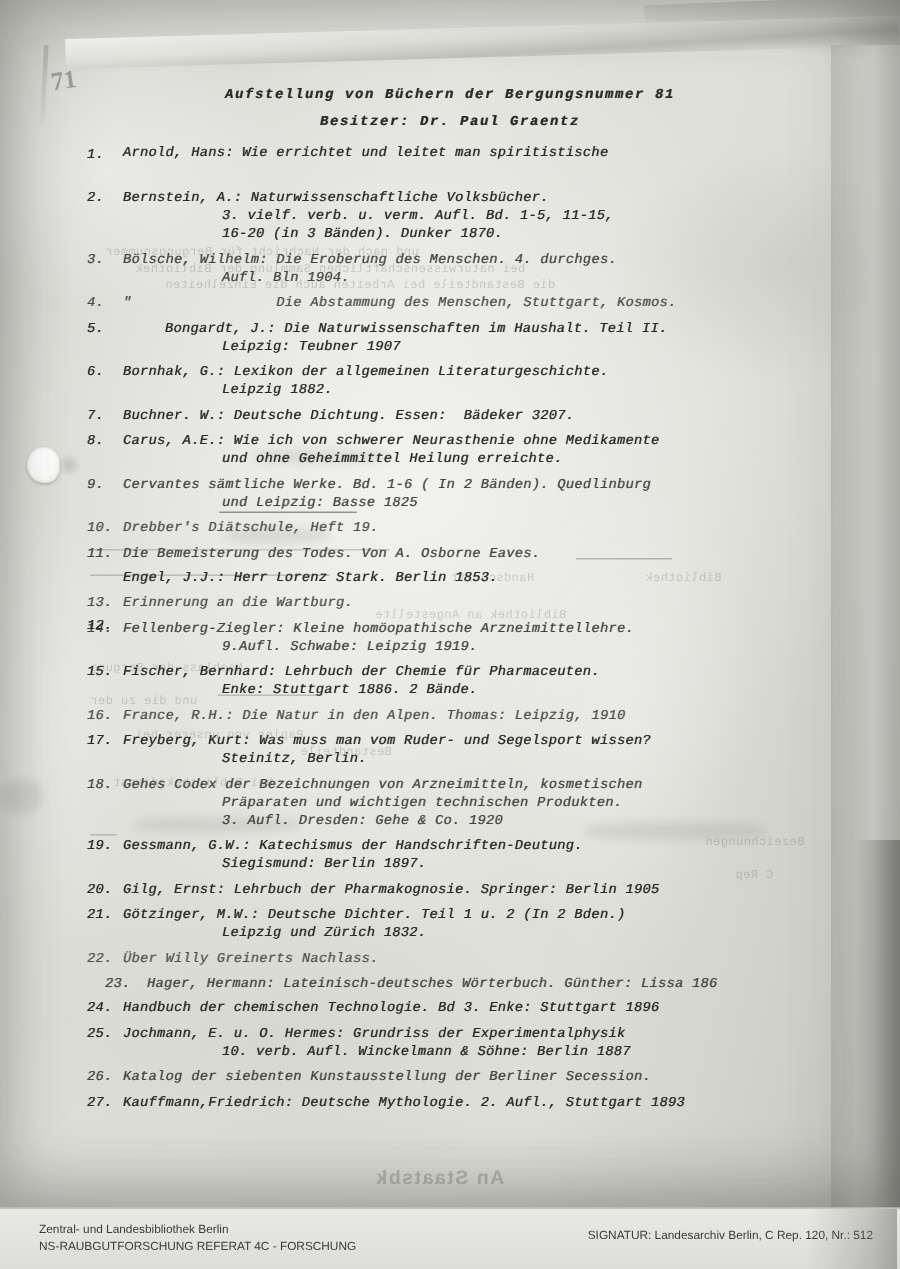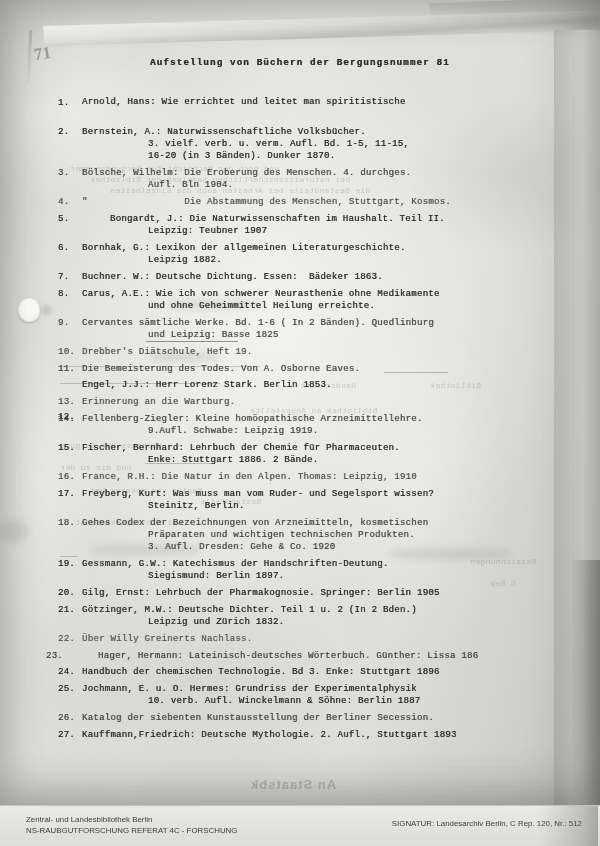--- a/index.html
+++ b/index.html
@@ -149,20 +149,21 @@
     left: 0;
     top: 0;
     width: 600px;
     height: 658px;
     font-family: "Liberation Mono", "DejaVu Sans Mono", monospace;
     font-size: 9.1px;
     line-height: 11px;
     letter-spacing: 0.22px;
     color: #2b2b28;
     pointer-events: none;
+    font-style: italic;
   }
   .typed .ln {
     position: absolute;
     white-space: pre;
     text-shadow: 0.35px 0 0 rgba(40,40,38,0.55), -0.3px 0.3px 0 rgba(60,60,58,0.30);
   }
   .title-ln {
     font-weight: bold;
     letter-spacing: 1.15px;
     font-size: 9.2px;
@@ -276,39 +277,40 @@
     <div class="bleed-b" style="left:250px; top:777px;">An Staatsbk</div>
 
     <div class="smudge" style="left:150px; top:352px; width:70px; height:10px;"></div>
     <div class="smudge" style="left:170px; top:300px; width:90px; height:9px;"></div>
     <div class="smudge" style="left:390px; top:548px; width:120px; height:12px;"></div>
     <div class="smudge" style="left:90px; top:545px; width:110px; height:10px;"></div>
     <div class="smudge" style="left:0px; top:520px; width:28px; height:22px;"></div>
 
     <div class="typed" id="typed-layer">
         <div class="ln title-ln" style="left: 0px; top: 57px; width: 600px; text-align: center; white-space: pre;">Aufstellung von Büchern der Bergungsnummer 81</div>
+        <div class="ln title-ln" style="left: 0px; top: 75px; width: 600px; text-align: center; white-space: pre;">Besitzer: Dr. Paul Graentz</div>
         <div class="ln" style="left: 58px; top: 97px;">1.</div>
         <div class="ln" style="left: 82px; top: 96px;">Arnold, Hans: Wie errichtet und leitet man spiritistische</div>
         <div class="ln" style="left: 58px; top: 126px;">2.</div>
         <div class="ln" style="left: 82px; top: 126px;">Bernstein, A.: Naturwissenschaftliche Volksbücher.</div>
         <div class="ln" style="left: 148px; top: 138.2px;">3. vielf. verb. u. verm. Aufl. Bd. 1-5, 11-15,</div>
         <div class="ln" style="left: 148px; top: 150.4px;">16-20 (in 3 Bänden). Dunker 1870.</div>
         <div class="ln fade1" style="left: 58px; top: 167.2px;">3.</div>
         <div class="ln fade1" style="left: 82px; top: 167.2px;">Bölsche, Wilhelm: Die Eroberung des Menschen. 4. durchges.</div>
         <div class="ln fade1" style="left: 148px; top: 179.4px;">Aufl. Bln 1904.</div>
         <div class="ln fade2" style="left: 58px; top: 196.2px;">4.</div>
         <div class="ln fade2" style="left: 82px; top: 196.2px;">"                 Die Abstammung des Menschen, Stuttgart, Kosmos.</div>
         <div class="ln" style="left: 58px; top: 213px;">5.</div>
         <div class="ln" style="left: 82px; top: 213px; margin-left: 28px;">Bongardt, J.: Die Naturwissenschaften im Haushalt. Teil II.</div>
         <div class="ln" style="left: 148px; top: 225.2px;">Leipzig: Teubner 1907</div>
         <div class="ln" style="left: 58px; top: 242px;">6.</div>
         <div class="ln" style="left: 82px; top: 242px;">Bornhak, G.: Lexikon der allgemeinen Literaturgeschichte.</div>
         <div class="ln" style="left: 148px; top: 254.2px;">Leipzig 1882.</div>
         <div class="ln" style="left: 58px; top: 271px;">7.</div>
-        <div class="ln" style="left: 82px; top: 271px;">Buchner. W.: Deutsche Dichtung. Essen:  Bädeker 1863.</div>
+        <div class="ln" style="left: 82px; top: 271px;">Buchner. W.: Deutsche Dichtung. Essen:  Bädeker 3207.</div>
         <div class="ln" style="left: 58px; top: 287.8px;">8.</div>
         <div class="ln" style="left: 82px; top: 287.8px;">Carus, A.E.: Wie ich von schwerer Neurasthenie ohne Medikamente</div>
         <div class="ln" style="left: 148px; top: 300px;">und ohne Geheimmittel Heilung erreichte.</div>
         <div class="ln fade1" style="left: 58px; top: 316.8px;">9.</div>
         <div class="ln fade1" style="left: 82px; top: 316.8px;">Cervantes sämtliche Werke. Bd. 1-6 ( In 2 Bänden). Quedlinburg</div>
         <div class="ln fade1" style="left: 148px; top: 329px;">und Leipzig: Basse 1825</div>
         <div class="ln fade2" style="left: 58px; top: 345.8px;">10.</div>
         <div class="ln fade2" style="left: 82px; top: 345.8px;">Drebber's Diätschule, Heft 19.</div>
         <div class="ln fade1" style="left: 58px; top: 362.6px;">11.</div>
         <div class="ln fade1" style="left: 82px; top: 362.6px;">Die Bemeisterung des Todes. Von A. Osborne Eaves.</div>
@@ -334,21 +336,21 @@
         <div class="ln" style="left: 58px; top: 558px;">19.</div>
         <div class="ln" style="left: 82px; top: 558px;">Gessmann, G.W.: Katechismus der Handschriften-Deutung.</div>
         <div class="ln" style="left: 148px; top: 570.2px;">Siegismund: Berlin 1897.</div>
         <div class="ln" style="left: 58px; top: 587px;">20.</div>
         <div class="ln" style="left: 82px; top: 587px;">Gilg, Ernst: Lehrbuch der Pharmakognosie. Springer: Berlin 1905</div>
         <div class="ln" style="left: 58px; top: 603.8px;">21.</div>
         <div class="ln" style="left: 82px; top: 603.8px;">Götzinger, M.W.: Deutsche Dichter. Teil 1 u. 2 (In 2 Bden.)</div>
         <div class="ln" style="left: 148px; top: 616px;">Leipzig und Zürich 1832.</div>
         <div class="ln fade3" style="left: 58px; top: 632.8px;">22.</div>
         <div class="ln fade3" style="left: 82px; top: 632.8px;">Über Willy Greinerts Nachlass.</div>
-        <div class="ln fade1" style="left: 46px; top: 649.6px;">23.</div>
+        <div class="ln fade1" style="left: 70px; top: 649.6px;">23.</div>
         <div class="ln fade1" style="left: 82px; top: 649.6px; padding-left: 16px;">Hager, Hermann: Lateinisch-deutsches Wörterbuch. Günther: Lissa 186</div>
         <div class="ln" style="left: 58px; top: 666.4px;">24.</div>
         <div class="ln" style="left: 82px; top: 666.4px;">Handbuch der chemischen Technologie. Bd 3. Enke: Stuttgart 1896</div>
         <div class="ln" style="left: 58px; top: 683.2px;">25.</div>
         <div class="ln" style="left: 82px; top: 683.2px;">Jochmann, E. u. O. Hermes: Grundriss der Experimentalphysik</div>
         <div class="ln" style="left: 148px; top: 695.4px;">10. verb. Aufl. Winckelmann &amp; Söhne: Berlin 1887</div>
         <div class="ln fade1" style="left: 58px; top: 712.2px;">26.</div>
         <div class="ln fade1" style="left: 82px; top: 712.2px;">Katalog der siebenten Kunstausstellung der Berliner Secession.</div>
         <div class="ln" style="left: 58px; top: 729px;">27.</div>
         <div class="ln" style="left: 82px; top: 729px;">Kauffmann,Friedrich: Deutsche Mythologie. 2. Aufl., Stuttgart 1893</div>

